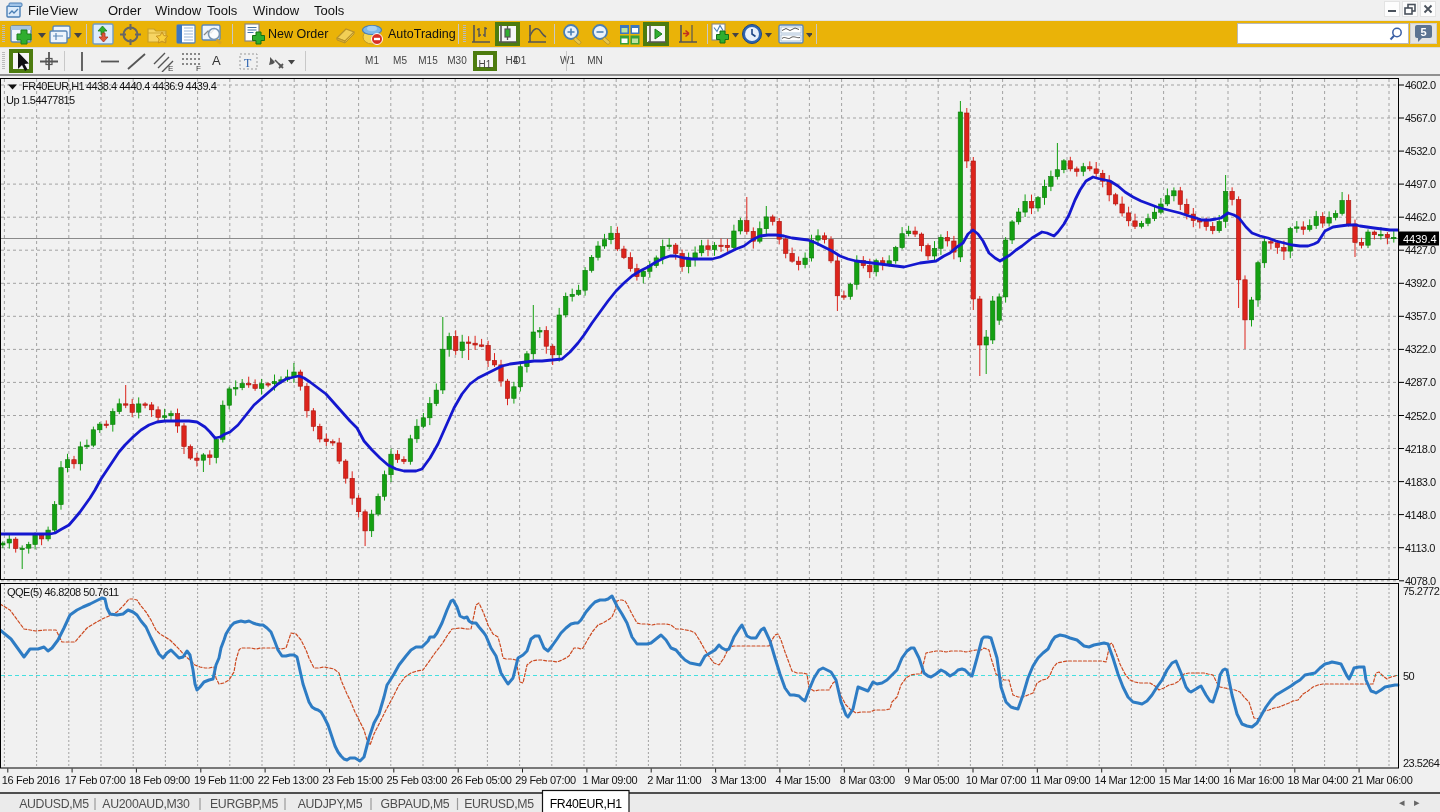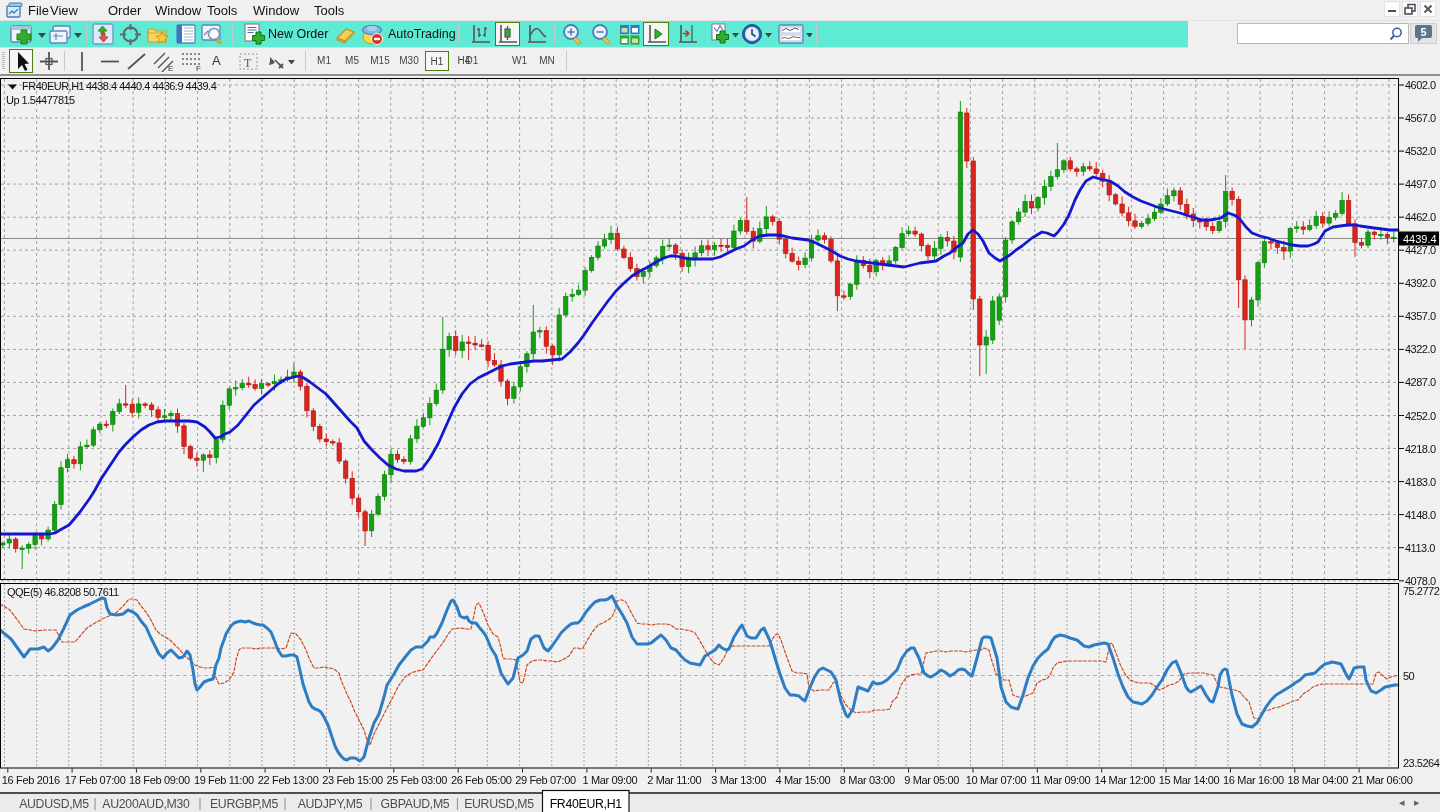--- a/index.html
+++ b/index.html
@@ -1,27 +1,27 @@
 <!DOCTYPE html>
 <html><head><meta charset="utf-8">
 <style>
 * { margin:0; padding:0; box-sizing:border-box; }
 body { width:1440px; height:812px; font-family:"Liberation Sans", sans-serif; background:#f0f0f0; overflow:hidden; position:relative; }
 .menu { position:absolute; top:0; left:0; width:1440px; height:21px; background:#f0f0f0; border-bottom:1px solid #e2e2e2; }
 .menu span { position:absolute; top:3px; font-size:13px; color:#111; }
 .ax { font-size:11px; letter-spacing:-0.5px; fill:#111; font-family:"Liberation Sans", sans-serif; }
 .axd { font-size:11px; letter-spacing:-0.35px; fill:#111; font-family:"Liberation Sans", sans-serif; }
 .winbtn { position:absolute; top:1px; width:16px; height:16px; border:1px solid #e3e3e3; background:#fdfdfd; color:#4a525c; font-size:10px; text-align:center; line-height:14px; }
-.tb1 { position:absolute; top:21px; left:0; width:1188px; height:27px; background:#5eead4; border-bottom:1px solid #dadada;}
+.tb1 { position:absolute; top:21px; left:0; width:1440px; height:27px; background:#eab308; border-bottom:1px solid #dadada;}
 .tb2 { position:absolute; top:48px; left:0; width:1440px; height:26px; background:#f0f0f0; }
 .sep { position:absolute; top:3px; width:1px; height:20px; background:#c8c8c8; }
 .grip { position:absolute; top:4px; width:3px; height:18px; background-image:repeating-linear-gradient(#bbb 0 1px, transparent 1px 2px); }
 .tbtxt { position:absolute; font-size:12.5px; color:#111; top:6px; }
-.tfbtn { position:absolute; top:3px; height:20px; font-size:10px; color:#444; text-align:center; line-height:20px; }
-.pressed { border:1px solid #4d7c0f; background:#f6f6f6; }
+.tfbtn { position:absolute; top:3px; height:20px; font-size:10px; color:#444; text-align:center; line-height:20px;margin-left:48px; }
+.pressed { border:4px solid #4d7c0f; background:#f6f6f6; }
 .srch { position:absolute; top:2px; left:1237px; width:172px; height:21px; background:#fff; border:1px solid #b9b9b9; }
 </style></head>
 <body>
 <div class="menu">
   <svg style="position:absolute;left:6px;top:2px" width="17" height="17" viewBox="0 0 17 17">
       <rect x="1" y="4" width="13" height="11" rx="1" fill="#dcebfa" stroke="#4a7fb5" stroke-width="1.4"></rect>
       <rect x="3" y="1" width="13" height="3.5" rx="1" fill="#9fc3e8" stroke="#4a7fb5" stroke-width="1"></rect>
       <path d="M3 12 l3 -3 2 2 4 -4" stroke="#4a7fb5" stroke-width="1.3" fill="none"></path>
     </svg>
   <span style="left:28px">File</span>

